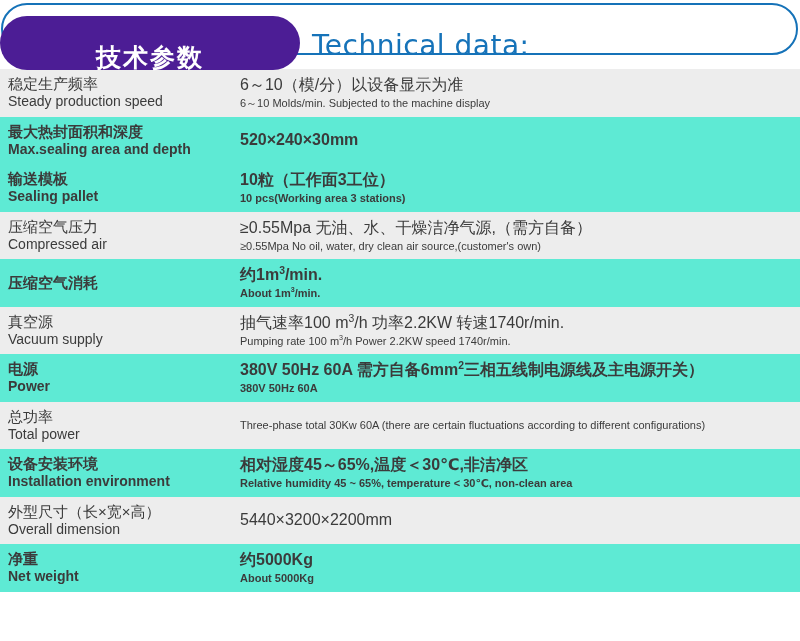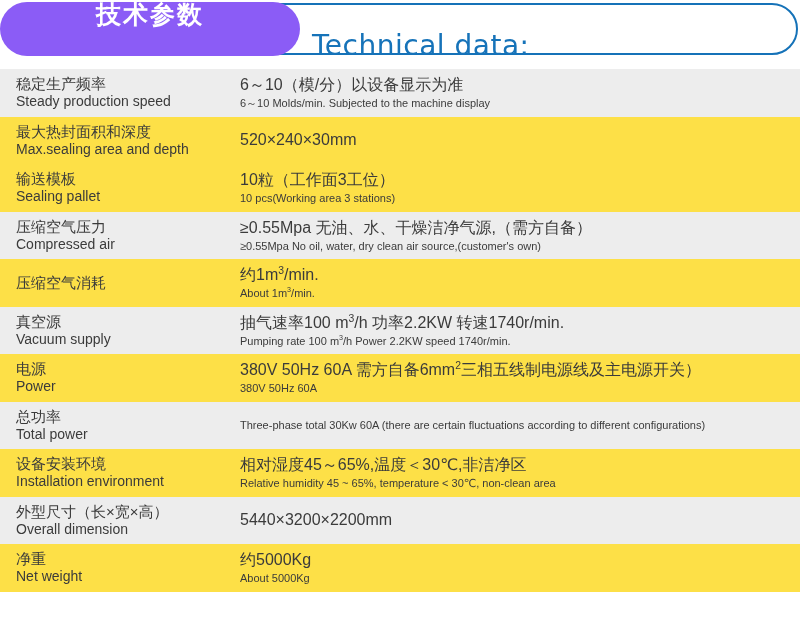--- a/index.html
+++ b/index.html
@@ -27,27 +27,27 @@
     right: 2px;
     height: 52px;
     border: 2px solid #1572b8;
     border-radius: 28px;
     box-sizing: border-box;
     background: #ffffff;
   }
   .header-pill {
     position: absolute;
     left: 0px;
-    top: 2px;
+    top: 16px;
     width: 300px;
     height: 54px;
-    background: #8b5cf6;
+    background: #4c1d95;
     border-radius: 28px;
     display: flex;
-    align-items: flex-start;
+    align-items: flex-end;
     justify-content: center;
     box-sizing: border-box;
   }
   .header-pill-label {
     color: #ffffff;
     font-size: 25px;
     font-weight: bold;
     letter-spacing: 2px;
     line-height: 1;
   }
@@ -71,26 +71,26 @@
     width: 800px;
   }
   .spec-row {
     display: flex;
     align-items: center;
     width: 800px;
     height: 47.5px;
     box-sizing: border-box;
   }
   .spec-row.shade-gray { background: #ededed; }
-  .spec-row.shade-white { background: #fde047; }
+  .spec-row.shade-white { background: #5eead4; font-weight: bold; }
 
   .cell-label {
     width: 232px;
     flex: 0 0 232px;
-    padding-left: 16px;
+    padding-left: 8px;
     box-sizing: border-box;
   }
   .cell-value {
     flex: 1 1 auto;
     padding-left: 8px;
     padding-right: 4px;
     box-sizing: border-box;
     min-width: 0;
   }
 

